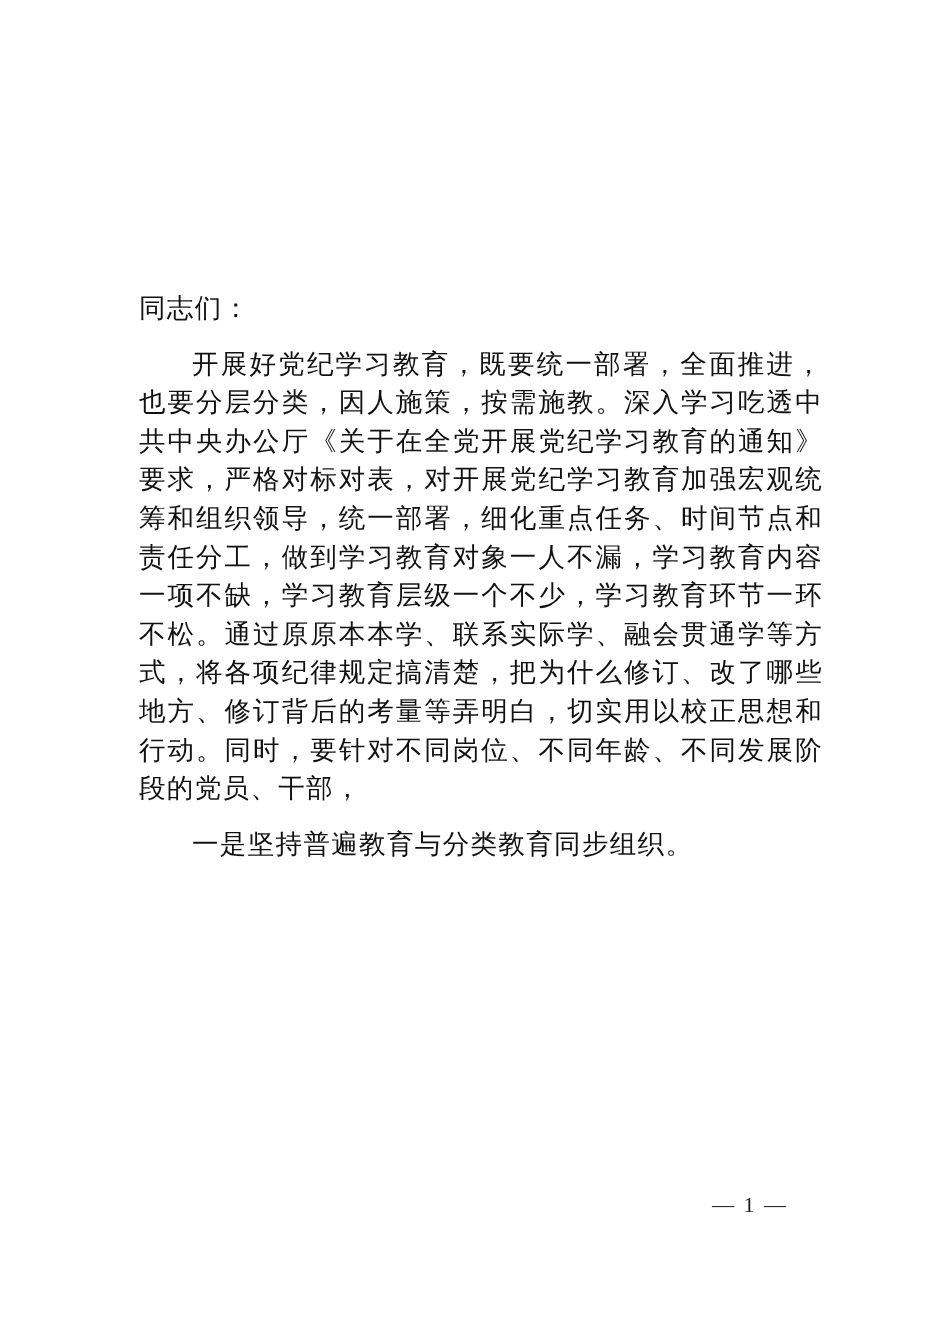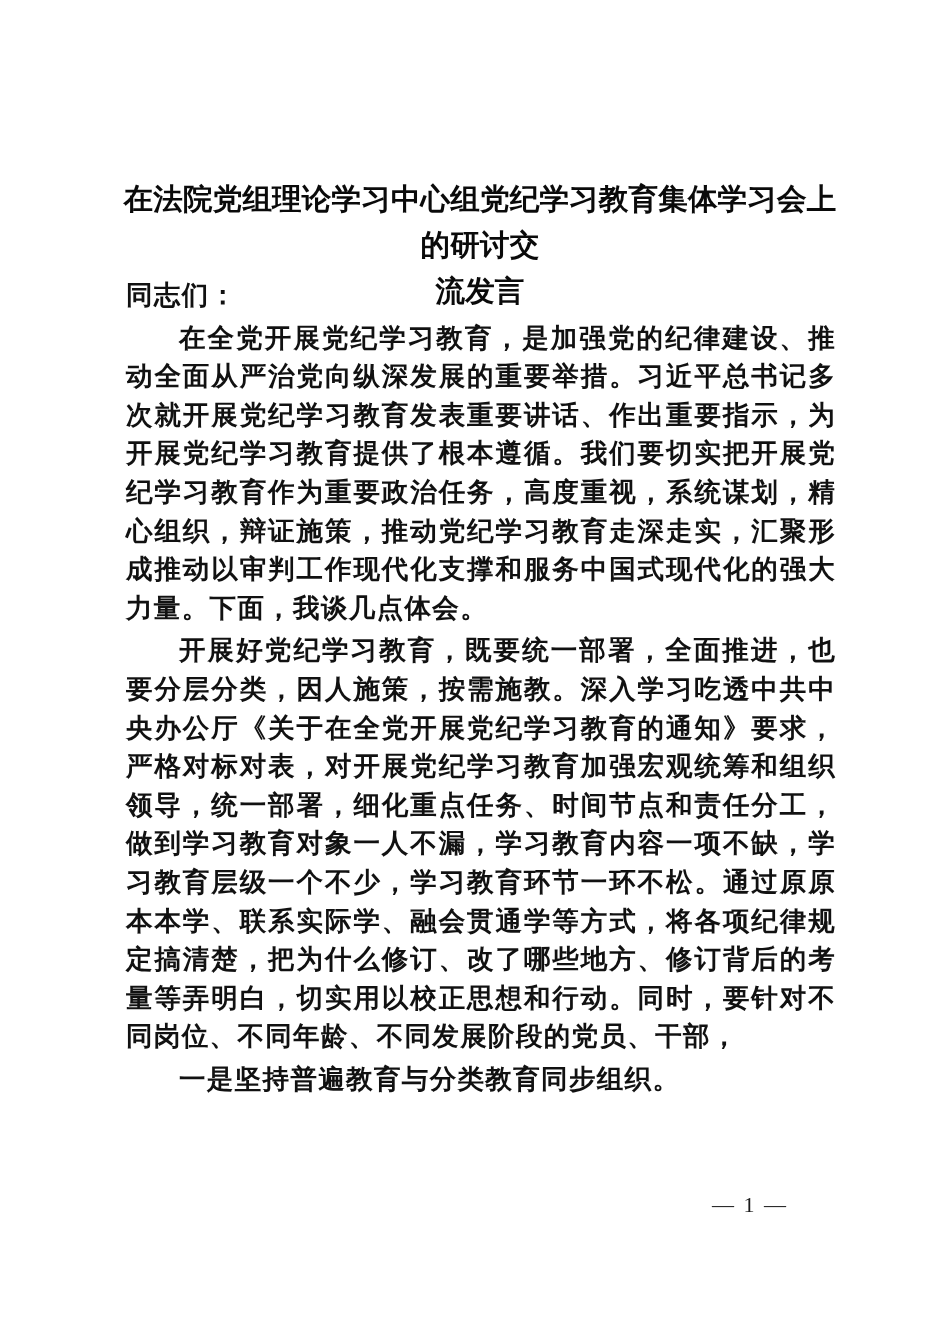--- a/index.html
+++ b/index.html
@@ -41,29 +41,29 @@
 
   
   .doc-body {
     position: absolute;
     top: 272px;
     left: 122px;
     width: 718px;
   }
 
   .para {
-    margin: 4px;
+    margin: 17px;
     font-family: "DejaVu Sans", "Liberation Sans", sans-serif;
     font-size: 26.5px;
     line-height: 38.6px;
     letter-spacing: 1.35px;
     text-align: justify;
     text-justify: inter-character;
     color: #111111;
-    font-weight: 700;
+    font-weight: 400;
   }
   .para.indent {
     text-indent: 2em;
   }
   .para.salutation {
     text-indent: 0;
   }
 
   
   .page-footer {
@@ -81,28 +81,23 @@
     display: inline-block;
     transform: translateX(275px);
     white-space: nowrap;
   }
 </style>
 </head>
 <body>
 
 <div id="page">
 
-  <div class="doc-title">
-    <div>在法院党组理论学习中心组党纪学习教育集体学习会上的研讨交</div>
-    <div>流发言</div>
-  </div>
 
   <div class="doc-body">
     <p class="para salutation">同志们：</p>
-    <p class="para indent">在全党开展党纪学习教育，是加强党的纪律建设、推动全面从严治党向纵深发展的重要举措。习近平总书记多次就开展党纪学习教育发表重要讲话、作出重要指示，为开展党纪学习教育提供了根本遵循。我们要切实把开展党纪学习教育作为重要政治任务，高度重视，系统谋划，精心组织，辩证施策，推动党纪学习教育走深走实，汇聚形成推动以审判工作现代化支撑和服务中国式现代化的强大力量。下面，我谈几点体会。</p>
     <p class="para indent">开展好党纪学习教育，既要统一部署，全面推进，也要分层分类，因人施策，按需施教。深入学习吃透中共中央办公厅《关于在全党开展党纪学习教育的通知》要求，严格对标对表，对开展党纪学习教育加强宏观统筹和组织领导，统一部署，细化重点任务、时间节点和责任分工，做到学习教育对象一人不漏，学习教育内容一项不缺，学习教育层级一个不少，学习教育环节一环不松。通过原原本本学、联系实际学、融会贯通学等方式，将各项纪律规定搞清楚，把为什么修订、改了哪些地方、修订背后的考量等弄明白，切实用以校正思想和行动。同时，要针对不同岗位、不同年龄、不同发展阶段的党员、干部，</p>
     <p class="para indent">一是坚持普遍教育与分类教育同步组织。</p>
   </div>
 
   <div class="page-footer">
     <span class="pf-inner">— 1 —</span>
   </div>
 
 </div>
 

